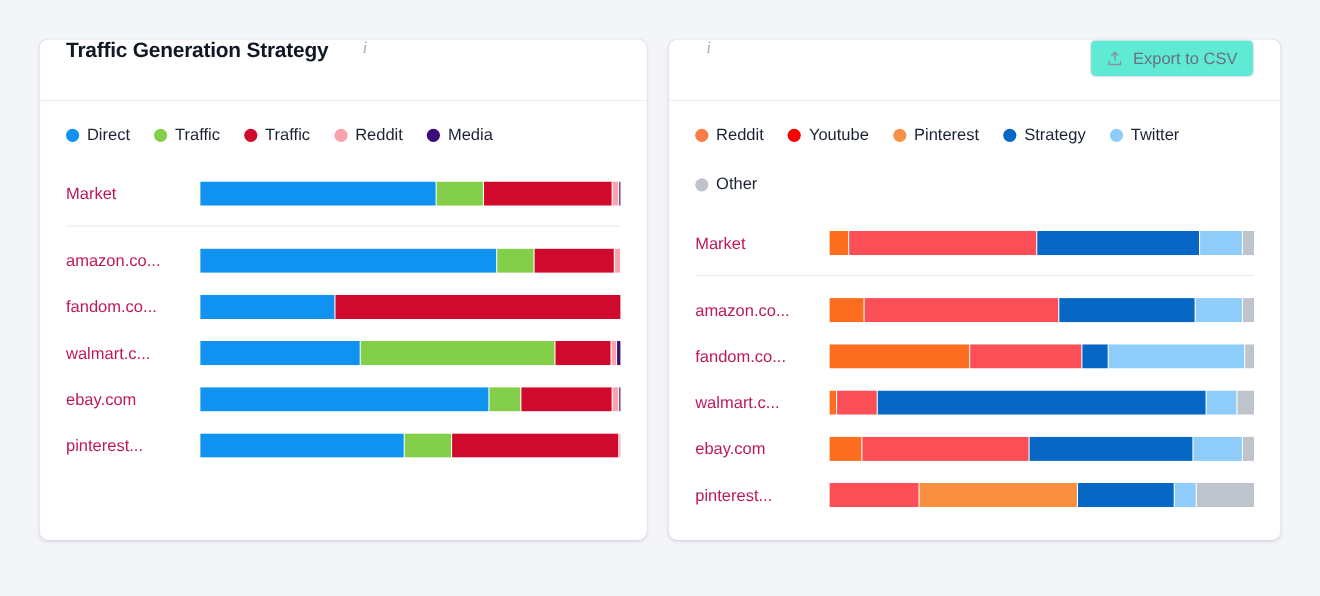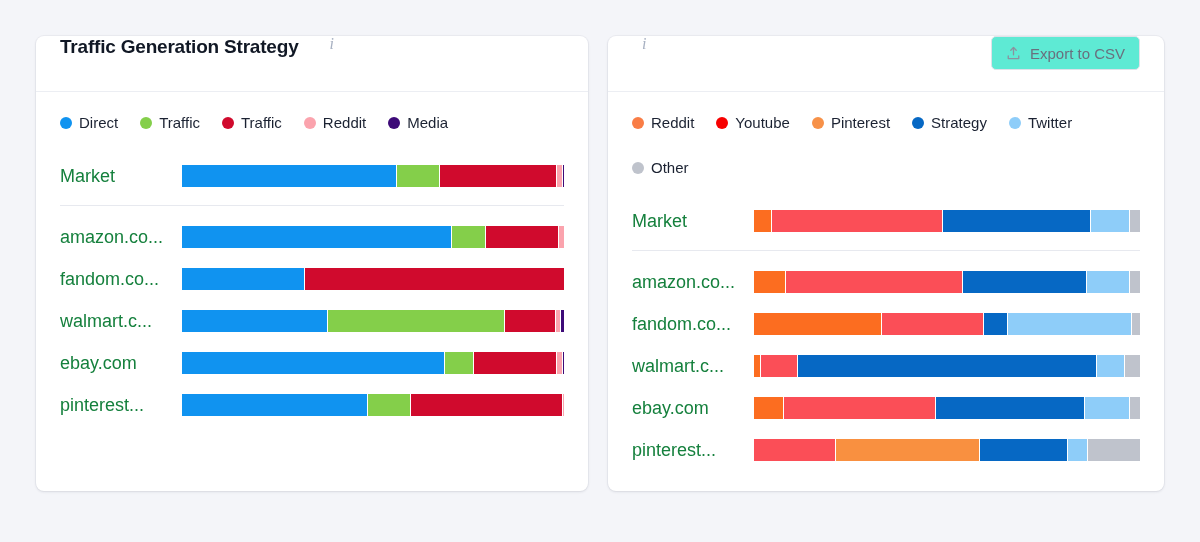--- a/index.html
+++ b/index.html
@@ -116,22 +116,22 @@
   .chart-body {
     padding: 24px 24px 20px 24px;
     flex: 1 1 auto;
   }
   .row {
     display: flex;
     align-items: center;
     height: 42px;
   }
   .row-label {
-    font-size: 18px;
-    color: #15803d;
+    font-size: 15px;
+    color: #be185d;
     width: 122px;
     flex: 0 0 122px;
     white-space: nowrap;
     overflow: hidden;
     text-overflow: ellipsis;
   }
   .bar-track {
     flex: 1 1 auto;
     height: 22px;
     display: flex;

